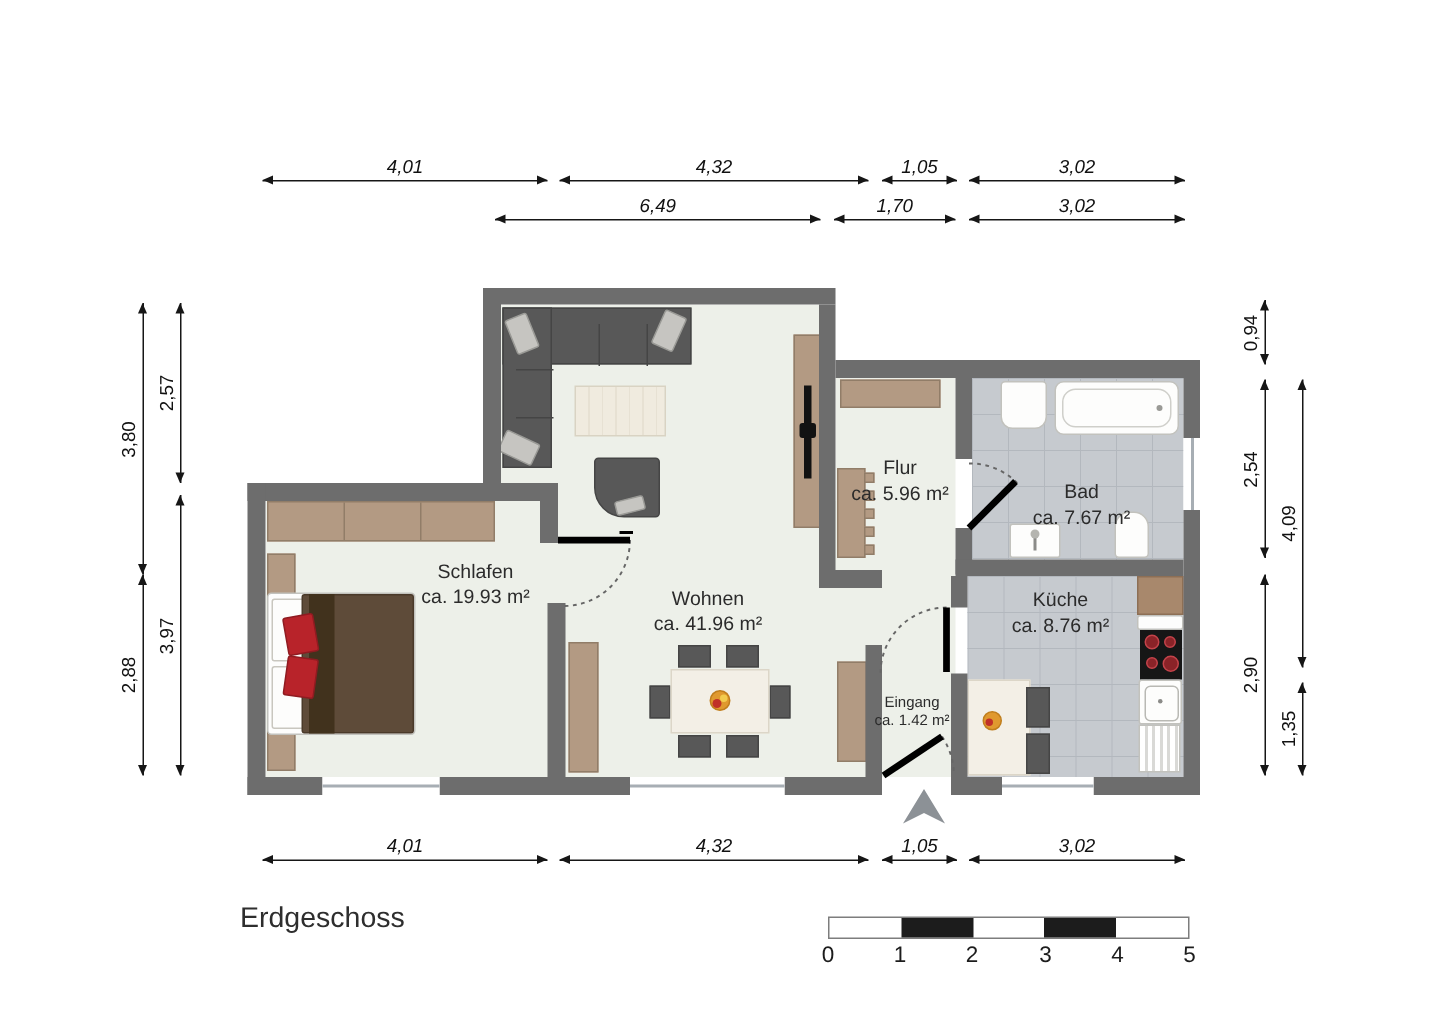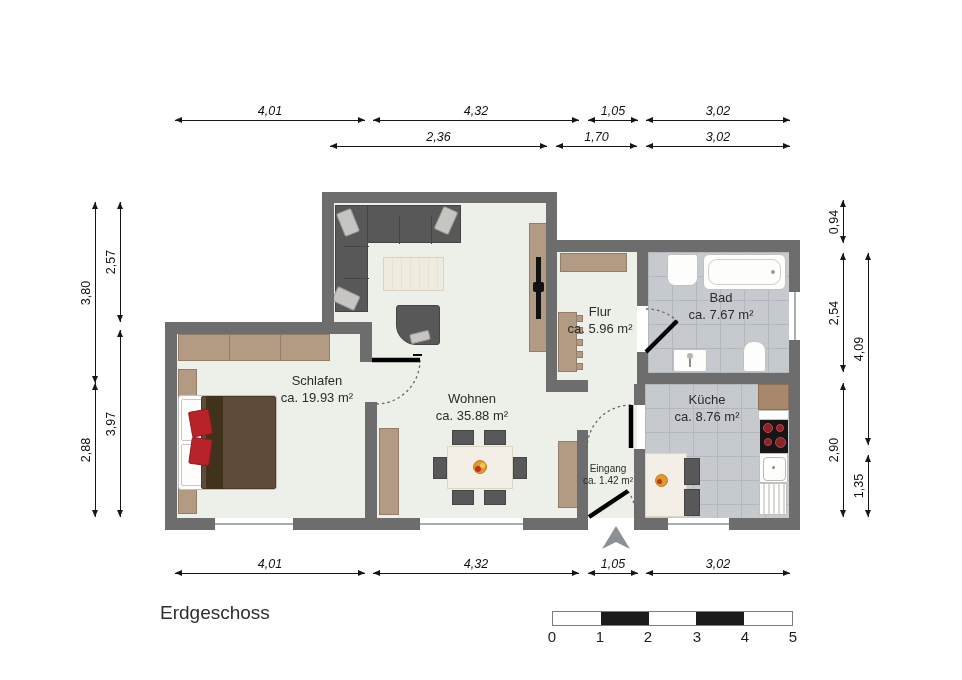--- a/index.html
+++ b/index.html
@@ -208,27 +208,27 @@
     <path d="M413,355 H422" stroke="#000" stroke-width="2"></path>
     <polygon points="616,526 630,549 616,542 602,549" fill="#8c9196"></polygon>
   </svg>
 
   <div class="room-label" style="left:317px;top:372px;">
     <div>Schlafen</div>
     <div>ca. 19.93 m²</div>
   </div>
   <div class="room-label" style="left:472px;top:390px;">
     <div>Wohnen</div>
-    <div>ca. 35.88 m²</div>
+    <div>ca. 41.96 m²</div>
   </div>
   <div class="room-label" style="left:600px;top:303px;">
     <div>Flur</div>
     <div>ca. 5.96 m²</div>
   </div>
-  <div class="room-label" style="left:721px;top:289px;">
+  <div class="room-label" style="left:721px;top:319px;">
     <div>Bad</div>
     <div>ca. 7.67 m²</div>
   </div>
   <div class="room-label" style="left:707px;top:391px;">
     <div>Küche</div>
     <div>ca. 8.76 m²</div>
   </div>
   <div class="room-label small" style="left:608px;top:463px;">
     <div>Eingang</div>
     <div>ca. 1.42 m²</div>
@@ -241,21 +241,21 @@
       <span>4,32</span>
     </div>
   <div class="dh" style="left:588px;top:120px;width:50px;">
       <span>1,05</span>
     </div>
   <div class="dh" style="left:646px;top:120px;width:144px;">
       <span>3,02</span>
     </div>
 
   <div class="dh" style="left:330px;top:146px;width:217px;">
-      <span>2,36</span>
+      <span>6,49</span>
     </div>
   <div class="dh" style="left:556px;top:146px;width:81px;">
       <span>1,70</span>
     </div>
   <div class="dh" style="left:646px;top:146px;width:144px;">
       <span>3,02</span>
     </div>
 
   <div class="dh" style="left:175px;top:573px;width:190px;">
       <span>4,01</span>

